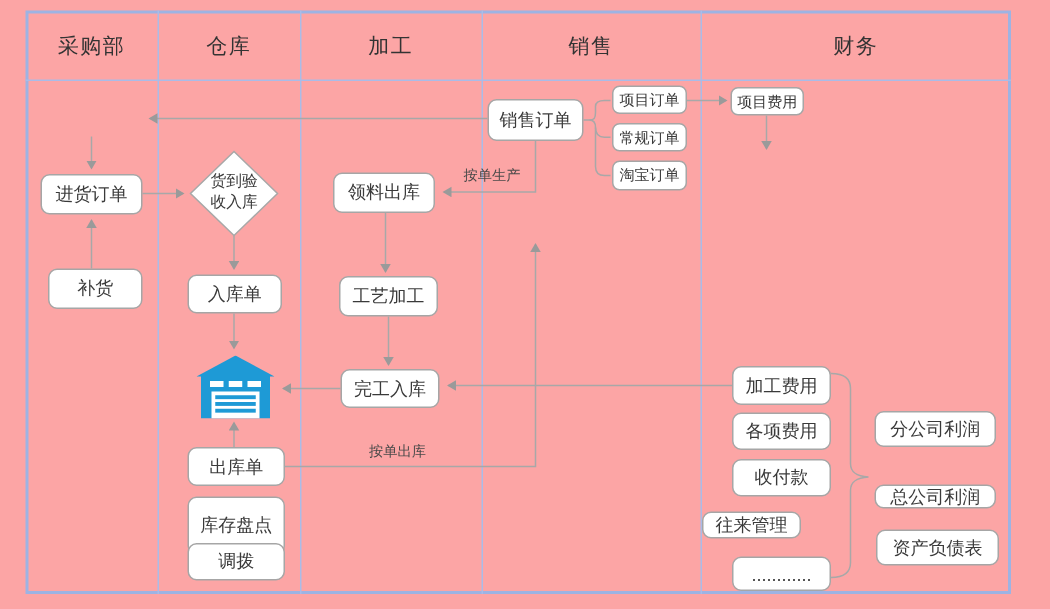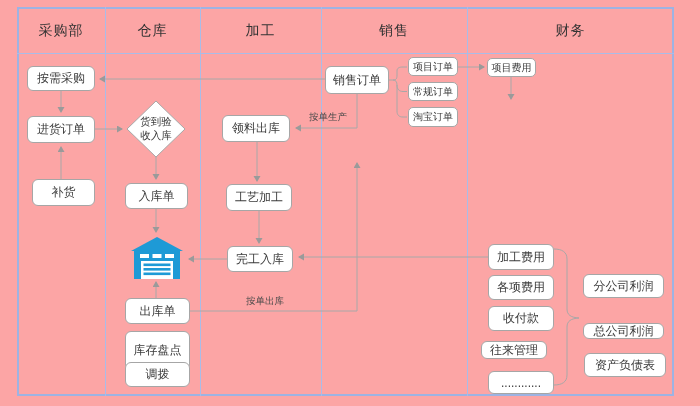--- a/index.html
+++ b/index.html
@@ -67,21 +67,20 @@
       <path d="M389,80 L393,80 C396,80 397,79 397,75 L397,71 C397,68 399,67 403,67 L407,67"></path>
       <path d="M393,80 C396,80 397,82 397,85 C397,89 399,91.5 403,91.5 L407,91.5"></path>
       <path d="M397,85 L397,111 C397,115 399,117 403,117 L407,117"></path>
 
       <path d="M554,249 C562,249 567,252 567,259 L567,309 C567,315 571,317.5 579,318 C571,318.5 567,321 567,327 L567,375 C567,382 562,385 554,385"></path>
 
       <polygon points="156,101 185,129 156,157 127,129" fill="#fff"></polygon>
     </g>
   </svg>
 
-  <div class="box" style="left:27px;top:66px;width:68px;height:25px">按需采购</div>
   <div class="box" style="left:27px;top:116px;width:68px;height:27px">进货订单</div>
   <div class="box" style="left:32px;top:179px;width:63px;height:27px">补货</div>
 
   <div class="diamond-label" style="left:127px;top:103px;width:58px;height:52px">
     <span>货到验</span>
     <span>收入库</span>
   </div>
   <div class="box" style="left:125px;top:183px;width:63px;height:26px">入库单</div>
 
   <div class="wicon" style="left:131px;top:237px">
@@ -112,20 +111,20 @@
   <div class="box sm" style="left:408px;top:107px;width:50px;height:20px">淘宝订单</div>
 
   <div class="edge-label" style="left:301px;top:111px;width:54px">按单生产</div>
   <div class="edge-label" style="left:238px;top:295px;width:54px">按单出库</div>
 
   <div class="box sm" style="left:487px;top:58px;width:49px;height:19px">项目费用</div>
 
   <div class="box" style="left:488px;top:244px;width:66px;height:26px">加工费用</div>
   <div class="box" style="left:488px;top:275px;width:66px;height:25px">各项费用</div>
   <div class="box" style="left:488px;top:306px;width:66px;height:25px">收付款</div>
-  <div class="box" style="left:481px;top:341px;width:66px;height:18px">往来管理</div>
+  <div class="box" style="left:468px;top:341px;width:66px;height:18px">往来管理</div>
   <div class="box" style="left:488px;top:371px;width:66px;height:23px">............</div>
 
   <div class="box" style="left:583px;top:274px;width:81px;height:24px">分公司利润</div>
   <div class="box" style="left:583px;top:323px;width:81px;height:16px">总公司利润</div>
   <div class="box" style="left:584px;top:353px;width:82px;height:24px">资产负债表</div>
 
 </div>
 
 </body></html>

